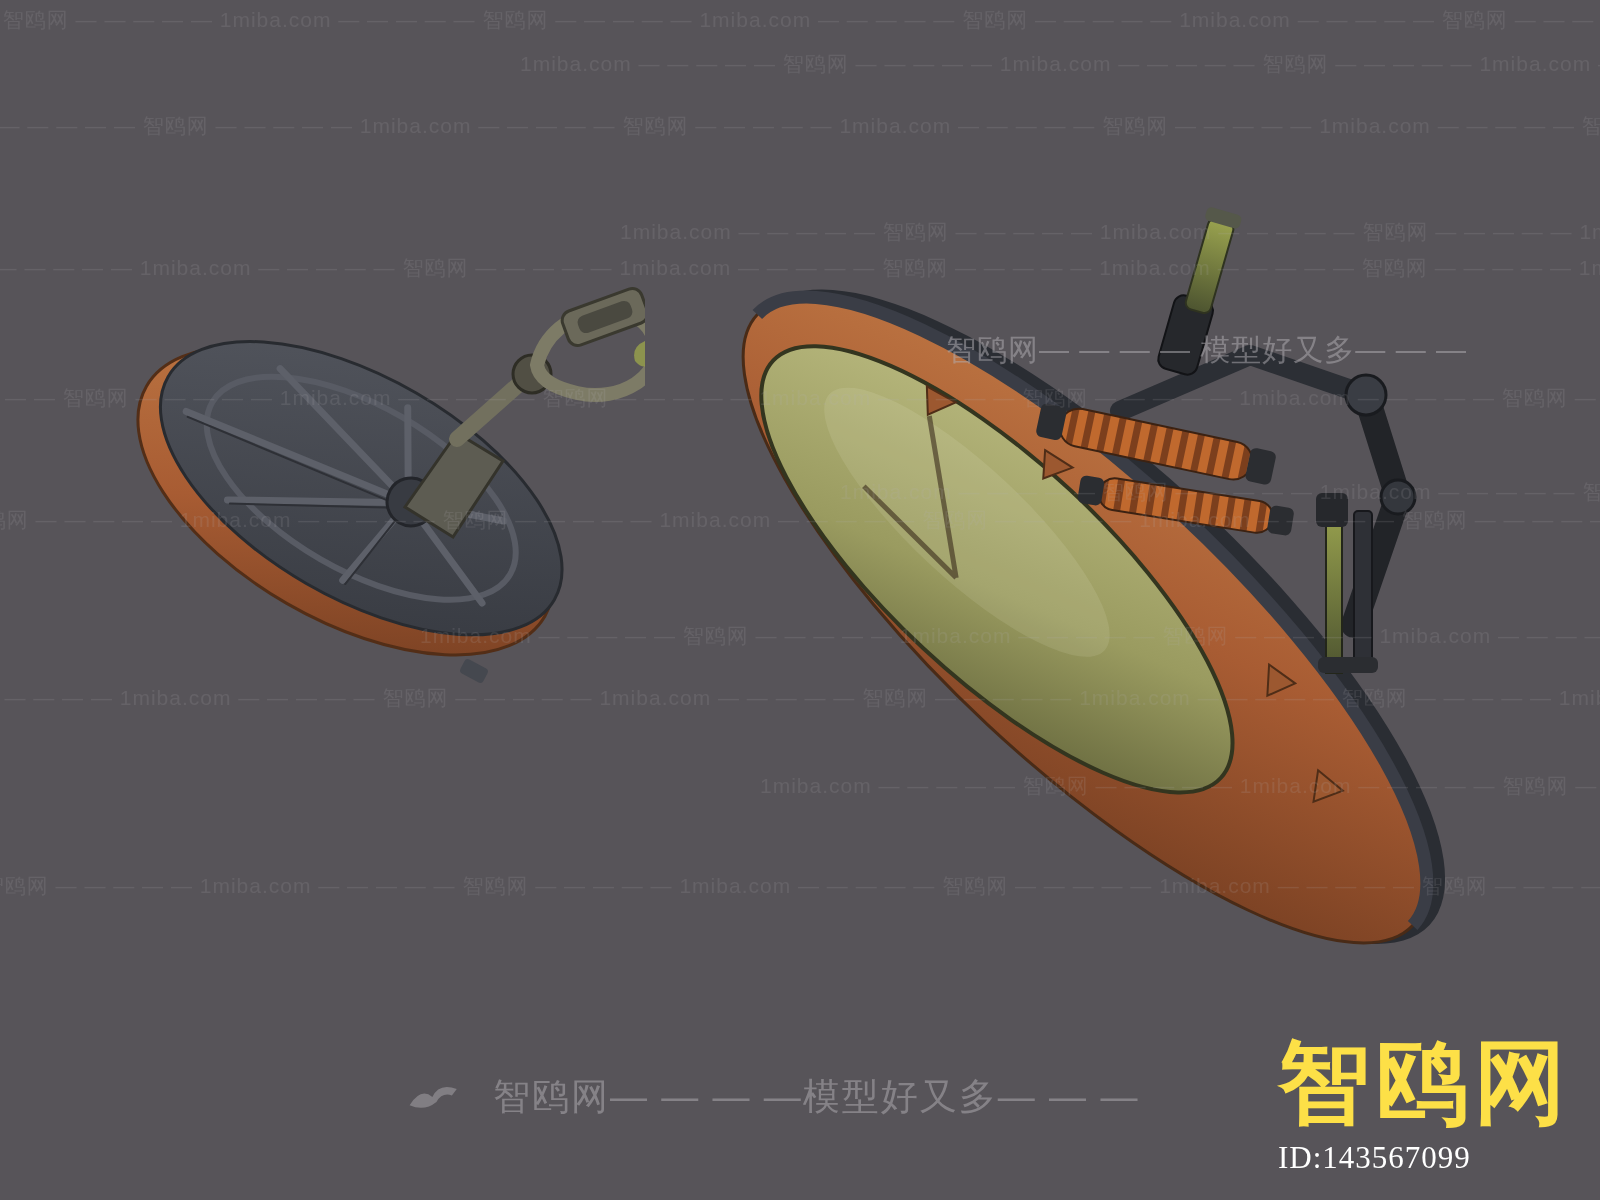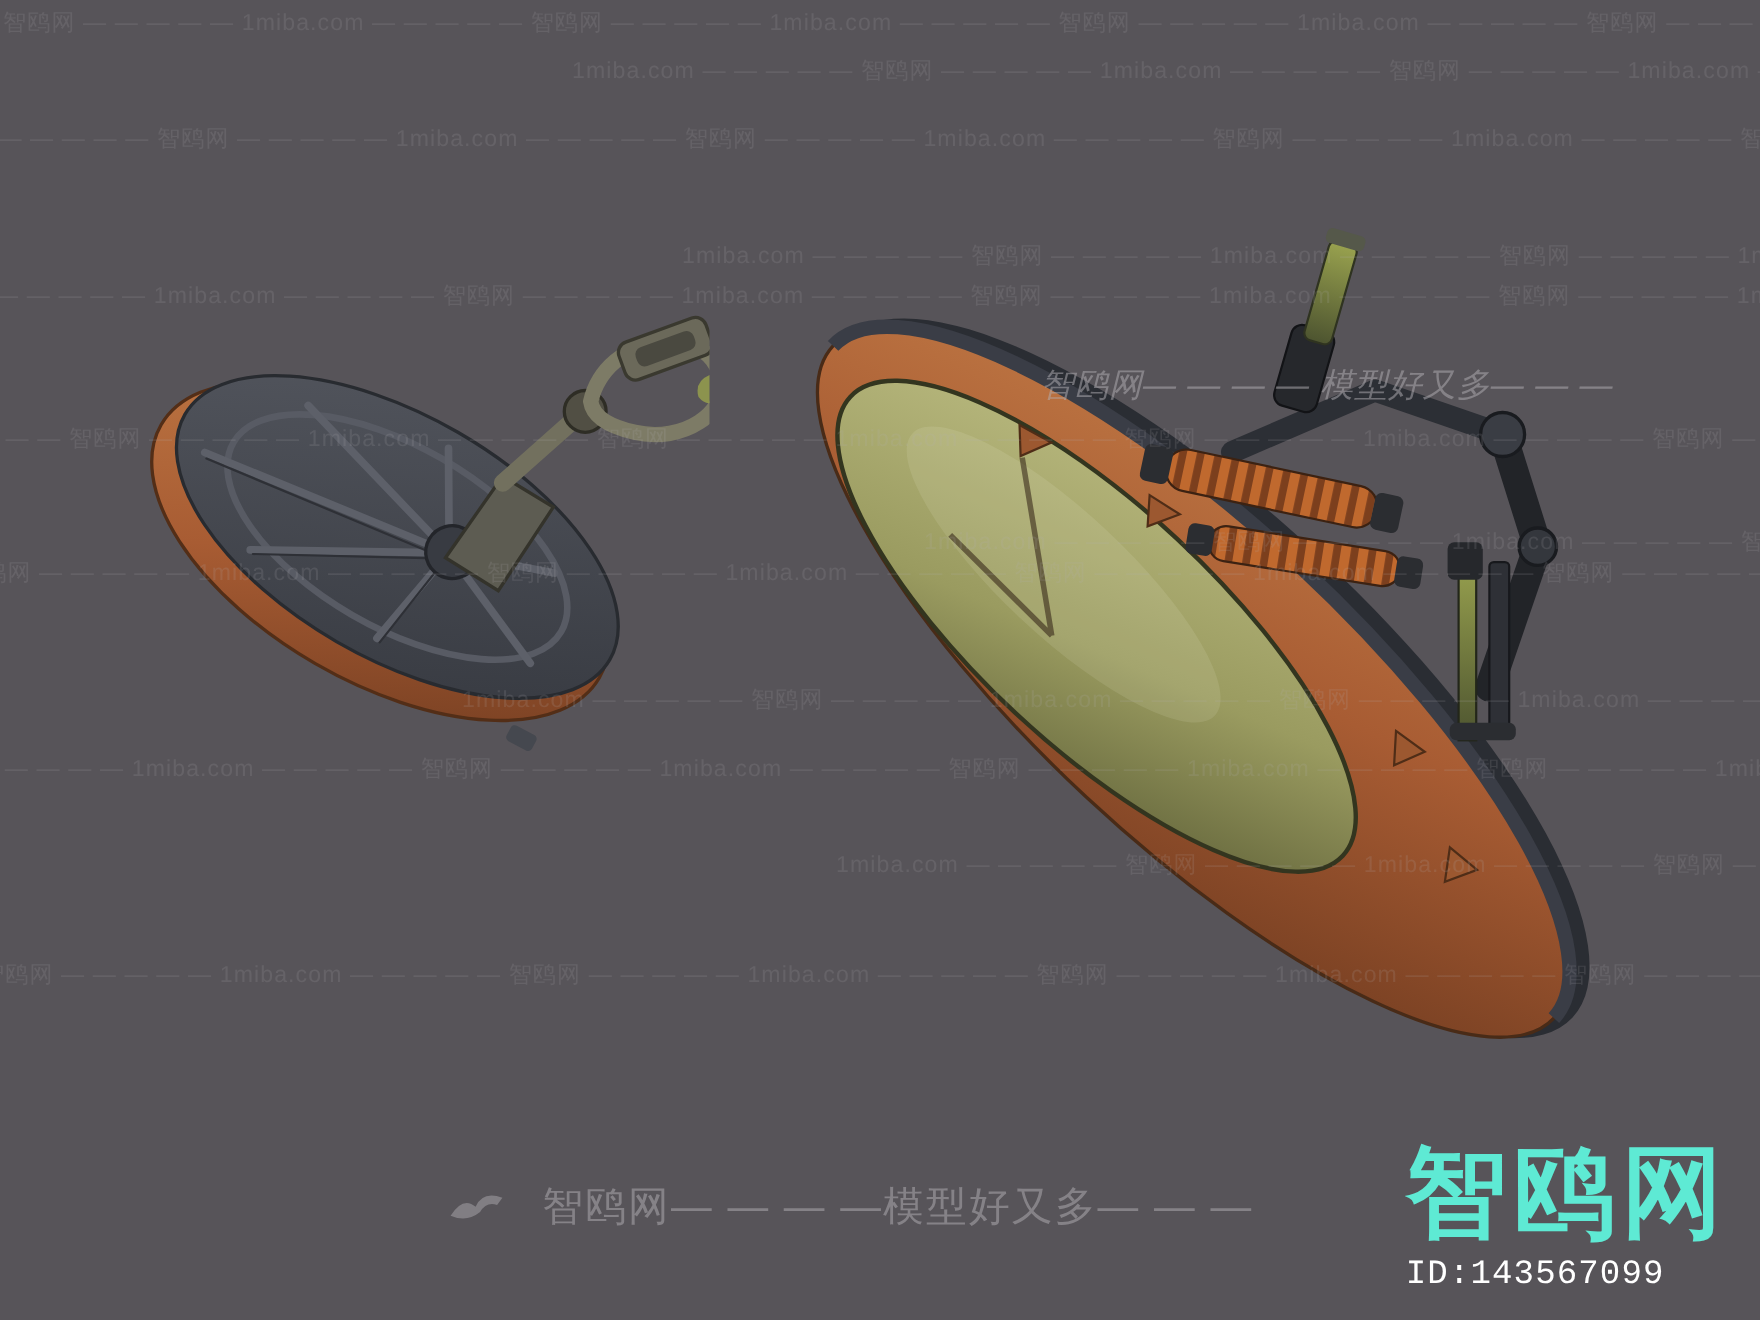--- a/index.html
+++ b/index.html
@@ -23,25 +23,25 @@
     position:absolute;left:408px;top:1072px;z-index:6;
     display:flex;align-items:center;gap:33px;
     color:#a29fa4;opacity:.62;font-size:37px;letter-spacing:2px;
     white-space:nowrap;
   }
   .footer-wm .bird{width:52px;height:34px;flex:none;}
   
   .brand{position:absolute;right:28px;bottom:24px;z-index:7;text-align:left;}
   .brand-name{
     font-size:92px;line-height:1.05;font-weight:bold;letter-spacing:6px;
-    color:#5eead4;font-family:Liberation Serif, serif;
+    color:#fde047;font-family:Liberation Serif, serif;
   }
   .brand-id{
     margin-top:8px;font-size:31px;color:#ffffff;letter-spacing:1px;
-    font-family:Liberation Mono, monospace;
+    font-family:Liberation Serif, serif;
   }
 </style>
 </head>
 <body>
 
 <div class="stage" style="background: rgb(87, 84, 89); --shield-orange: #a85c33; --rim-dark: #383b44; --glass-green: #9a9b60; --spring-orange: #c0692e; --metal-gray: #4a4d55;">
 
   <svg class="model model-left" viewBox="0 0 540 440" aria-hidden="true">
     <defs>
       <linearGradient id="lOr" x1="0" y1="0" x2="1" y2="1">
@@ -151,21 +151,21 @@
       <rect x="628" y="452" width="60" height="16" rx="6" fill="#2b2d31"></rect>
     </g>
   </svg>
 
   <div class="wm-layer">
       <div class="wm-row" style="left: -260px; top: 6px;">1miba.com — — — — —  智鸥网 — — — — —  1miba.com — — — — —  智鸥网 — — — — —  1miba.com — — — — —  智鸥网 — — — — —  1miba.com — — — — —  智鸥网 — — — — —  1miba.com — — — — —  智鸥网 — — — — —  </div>
       <div class="wm-row" style="left: 520px; top: 50px;">1miba.com — — — — —  智鸥网 — — — — —  1miba.com — — — — —  智鸥网 — — — — —  1miba.com — — — — —  智鸥网 — — — — —  1miba.com — — — — —  智鸥网 — — — — —  1miba.com — — — — —  智鸥网 — — — — —  </div>
       <div class="wm-row" style="left: -120px; top: 112px;">1miba.com — — — — —  智鸥网 — — — — —  1miba.com — — — — —  智鸥网 — — — — —  1miba.com — — — — —  智鸥网 — — — — —  1miba.com — — — — —  智鸥网 — — — — —  1miba.com — — — — —  智鸥网 — — — — —  </div>
       <div class="wm-row" style="left: 620px; top: 218px;">1miba.com — — — — —  智鸥网 — — — — —  1miba.com — — — — —  智鸥网 — — — — —  1miba.com — — — — —  智鸥网 — — — — —  1miba.com — — — — —  智鸥网 — — — — —  1miba.com — — — — —  智鸥网 — — — — —  </div>
       <div class="wm-row" style="left: -340px; top: 254px;">1miba.com — — — — —  智鸥网 — — — — —  1miba.com — — — — —  智鸥网 — — — — —  1miba.com — — — — —  智鸥网 — — — — —  1miba.com — — — — —  智鸥网 — — — — —  1miba.com — — — — —  智鸥网 — — — — —  </div>
-      <div class="wm-row" style="left: 946px; top: 330px; font-size: 30px; opacity: 0.5; font-style: italic;">智鸥网— — — — 模型好又多— — —</div>
+      <div class="wm-row" style="left: 946px; top: 330px; font-size: 30px; opacity: 0.5;">智鸥网— — — — 模型好又多— — —</div>
       <div class="wm-row" style="left: -200px; top: 384px;">1miba.com — — — — —  智鸥网 — — — — —  1miba.com — — — — —  智鸥网 — — — — —  1miba.com — — — — —  智鸥网 — — — — —  1miba.com — — — — —  智鸥网 — — — — —  1miba.com — — — — —  智鸥网 — — — — —  </div>
       <div class="wm-row" style="left: 840px; top: 478px;">1miba.com — — — — —  智鸥网 — — — — —  1miba.com — — — — —  智鸥网 — — — — —  1miba.com — — — — —  智鸥网 — — — — —  1miba.com — — — — —  智鸥网 — — — — —  1miba.com — — — — —  智鸥网 — — — — —  </div>
       <div class="wm-row" style="left: -300px; top: 506px;">1miba.com — — — — —  智鸥网 — — — — —  1miba.com — — — — —  智鸥网 — — — — —  1miba.com — — — — —  智鸥网 — — — — —  1miba.com — — — — —  智鸥网 — — — — —  1miba.com — — — — —  智鸥网 — — — — —  </div>
       <div class="wm-row" style="left: 420px; top: 622px;">1miba.com — — — — —  智鸥网 — — — — —  1miba.com — — — — —  智鸥网 — — — — —  1miba.com — — — — —  智鸥网 — — — — —  1miba.com — — — — —  智鸥网 — — — — —  1miba.com — — — — —  智鸥网 — — — — —  </div>
       <div class="wm-row" style="left: -360px; top: 684px;">1miba.com — — — — —  智鸥网 — — — — —  1miba.com — — — — —  智鸥网 — — — — —  1miba.com — — — — —  智鸥网 — — — — —  1miba.com — — — — —  智鸥网 — — — — —  1miba.com — — — — —  智鸥网 — — — — —  </div>
       <div class="wm-row" style="left: 760px; top: 772px;">1miba.com — — — — —  智鸥网 — — — — —  1miba.com — — — — —  智鸥网 — — — — —  1miba.com — — — — —  智鸥网 — — — — —  1miba.com — — — — —  智鸥网 — — — — —  1miba.com — — — — —  智鸥网 — — — — —  </div>
       <div class="wm-row" style="left: -280px; top: 872px;">1miba.com — — — — —  智鸥网 — — — — —  1miba.com — — — — —  智鸥网 — — — — —  1miba.com — — — — —  智鸥网 — — — — —  1miba.com — — — — —  智鸥网 — — — — —  1miba.com — — — — —  智鸥网 — — — — —  </div>
     </div>
 
   <div class="footer-wm">

